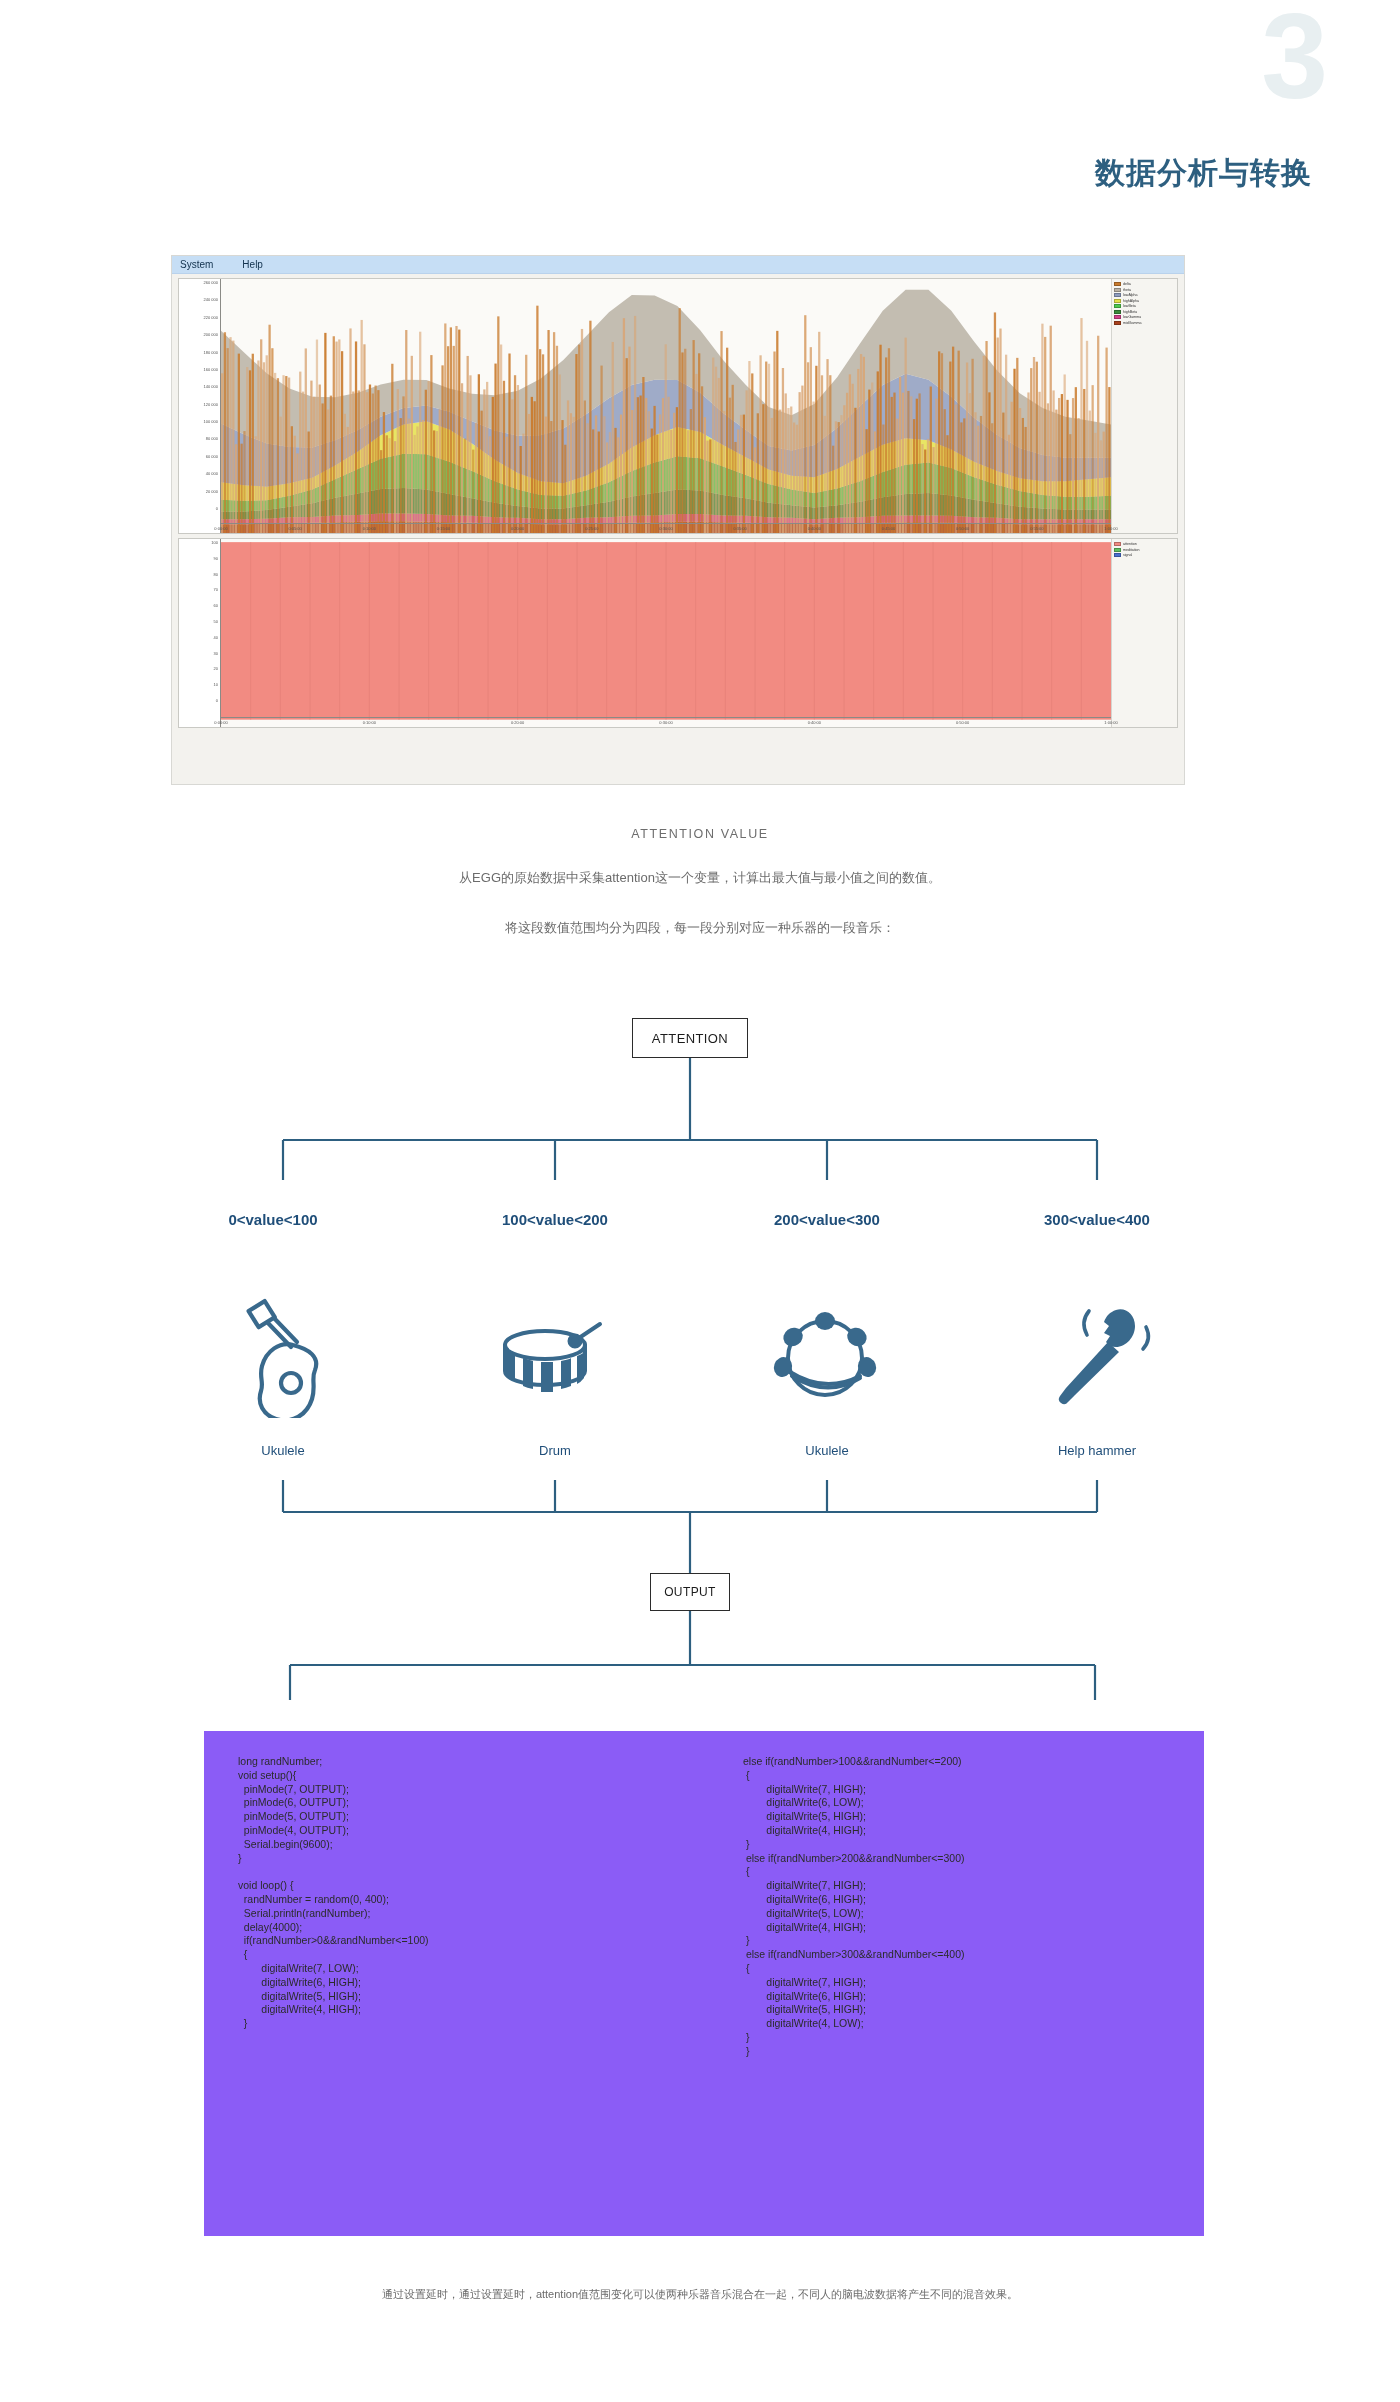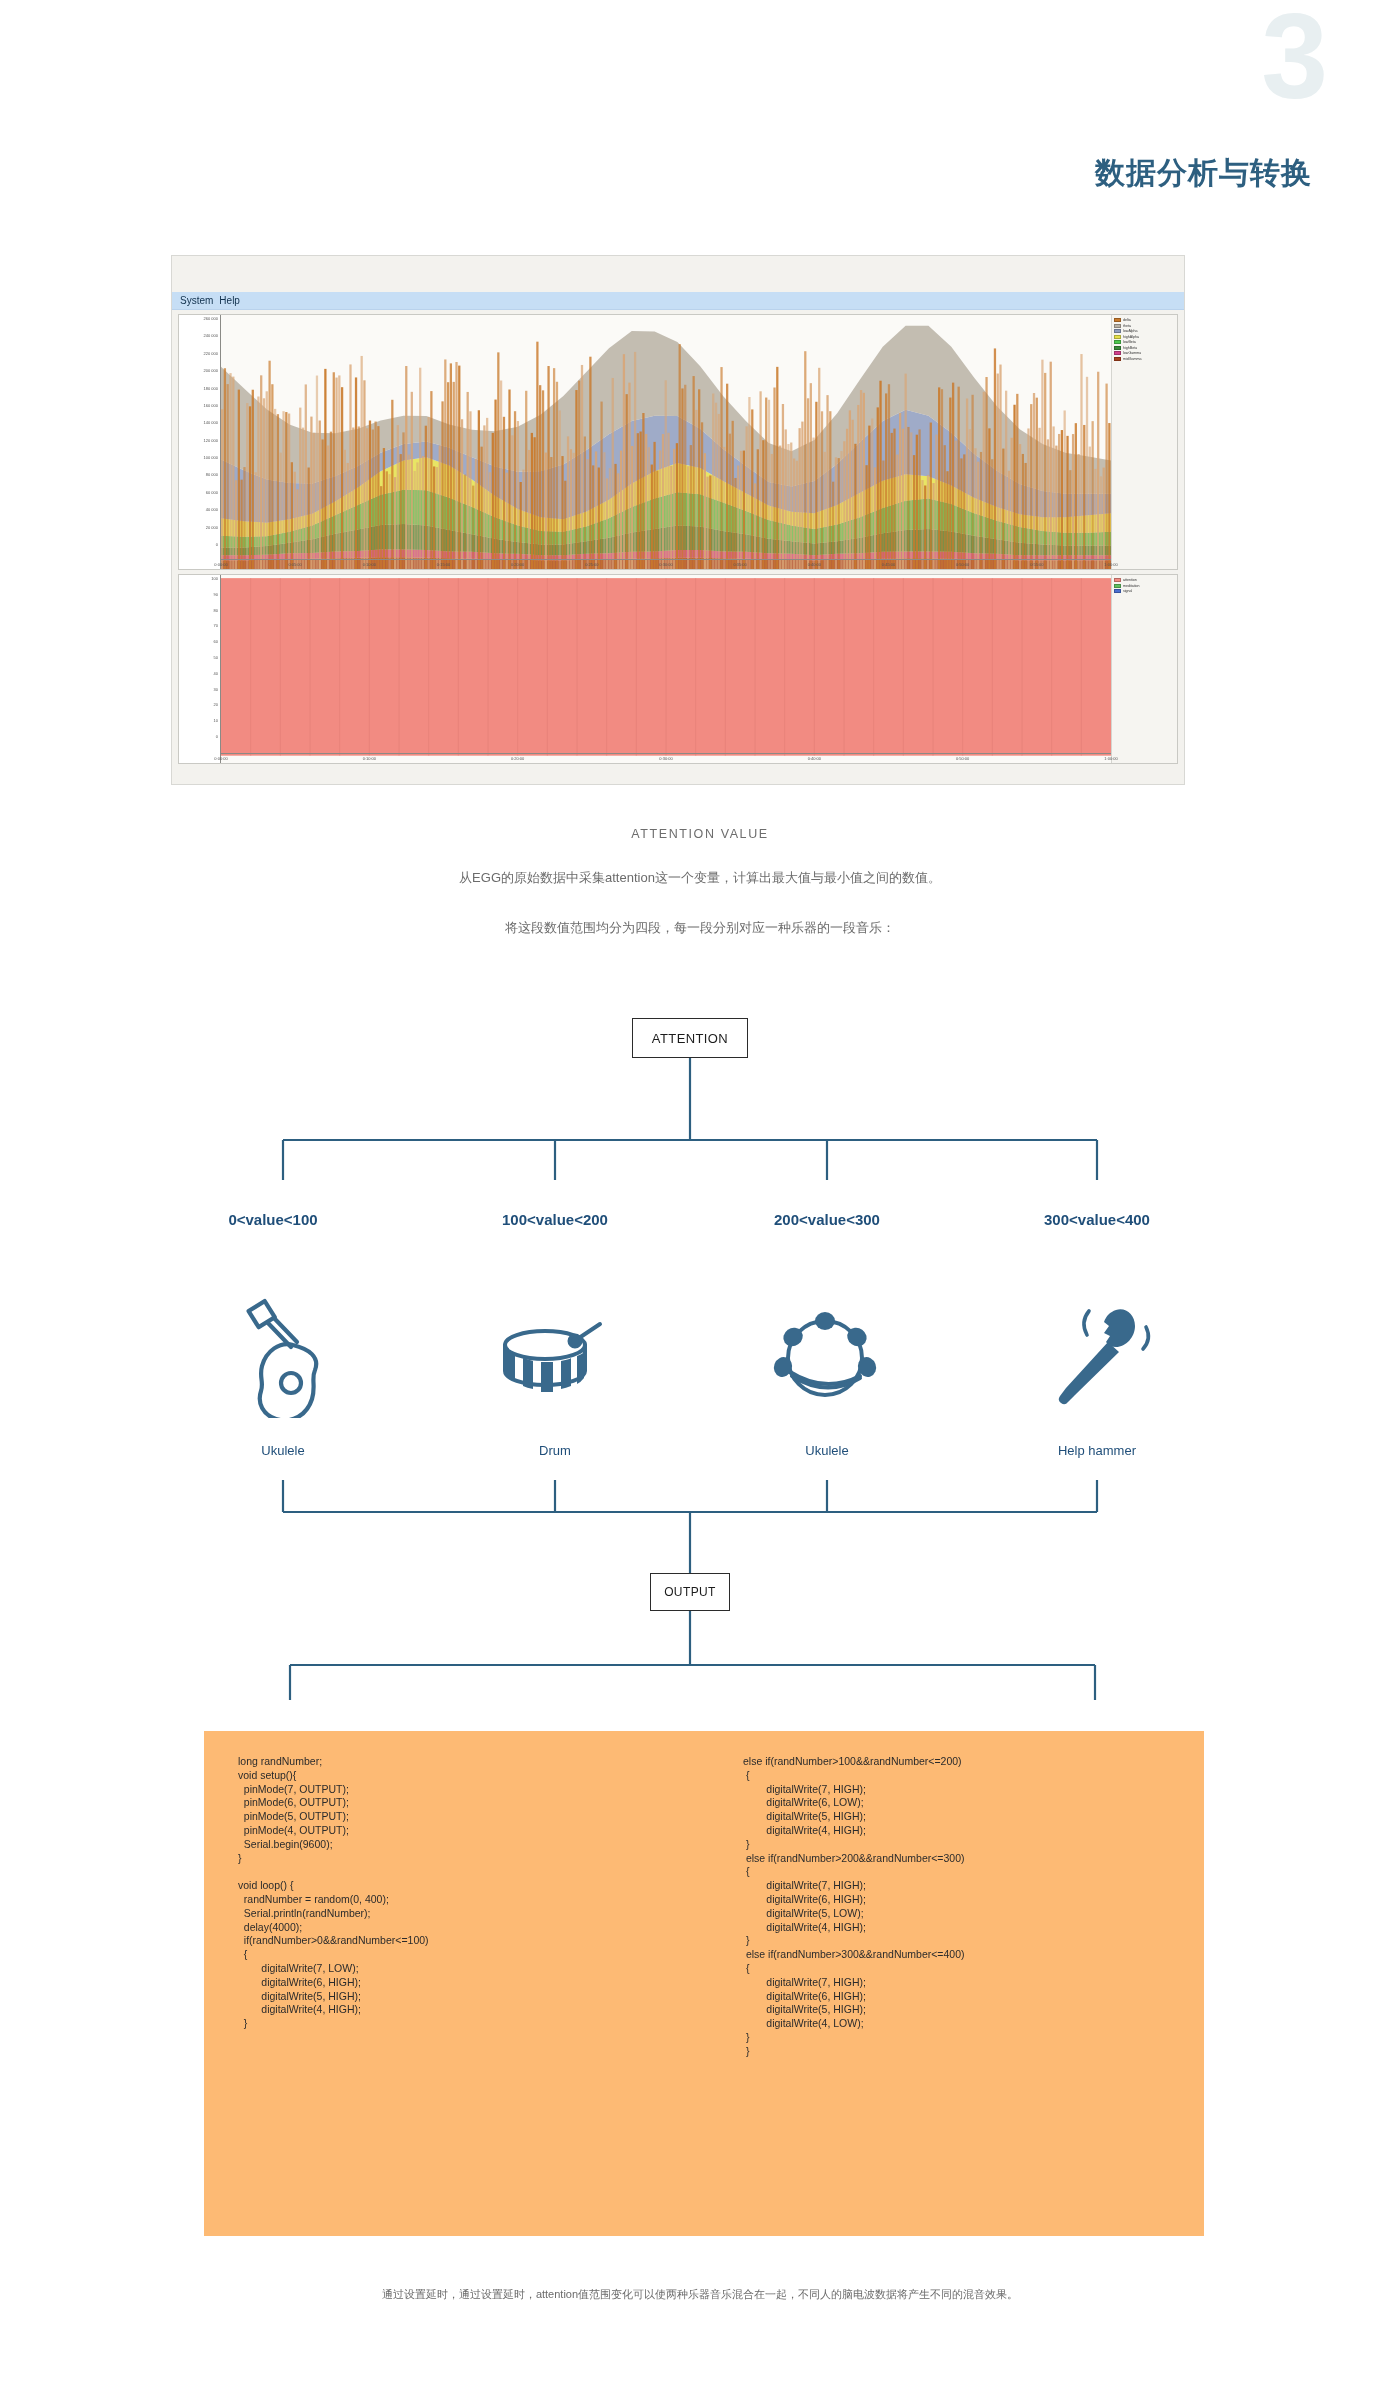--- a/index.html
+++ b/index.html
@@ -42,24 +42,23 @@
     flex:none;
   }
   .titlebar .apptitle { flex:1; font-size:11px; opacity:.97; }
   .winbtns { display:flex; gap:0; }
   .winbtn {
     width:32px; height:24px; display:flex; align-items:center; justify-content:center;
     font-size:11px; color:#fff;
   }
   .menubar {
     height:18px; background:#c6def5;
-    display:flex; align-items:center; gap:6px; padding:0 8px;
+    display:flex; align-items:center; gap:29px; padding:0 8px;
     font-size:10px; color:#11314d;
     border-bottom:1px solid #b9d2ec;
-    margin-top:36px;
   }
   .menubar span { cursor:default; }
 
   .chart-stack { padding:4px 6px 6px 6px; }
 
   .chart-panel {
     position:relative; background:#fff; border:1px solid #c9c9c4;
     display:flex;
   }
   .chart-panel.top { height:256px; }
@@ -134,21 +133,21 @@
   .inst-icon {
     position:absolute; top:1288px; width:130px; height:130px;
     transform:translateX(-50%);
   }
   .inst-icon svg { width:100%; height:100%; display:block; }
 
   
   .code-block {
     position:absolute; left:204px; top:1731px;
     width:1000px; height:505px;
-    background:#fdba74;
+    background:#8b5cf6;
   }
   .code-cols { display:flex; padding:24px 0 0 0; height:100%; }
   .code-col { flex:1; padding-left:34px; }
   .code-col.right { padding-left:44px; }
   .code-col pre {
     margin:0; font-family:"Liberation Sans","DejaVu Sans",sans-serif;
     font-size:10.5px; line-height:13.8px; color:#2b2b2b; white-space:pre;
   }
 
   .footer-note {

